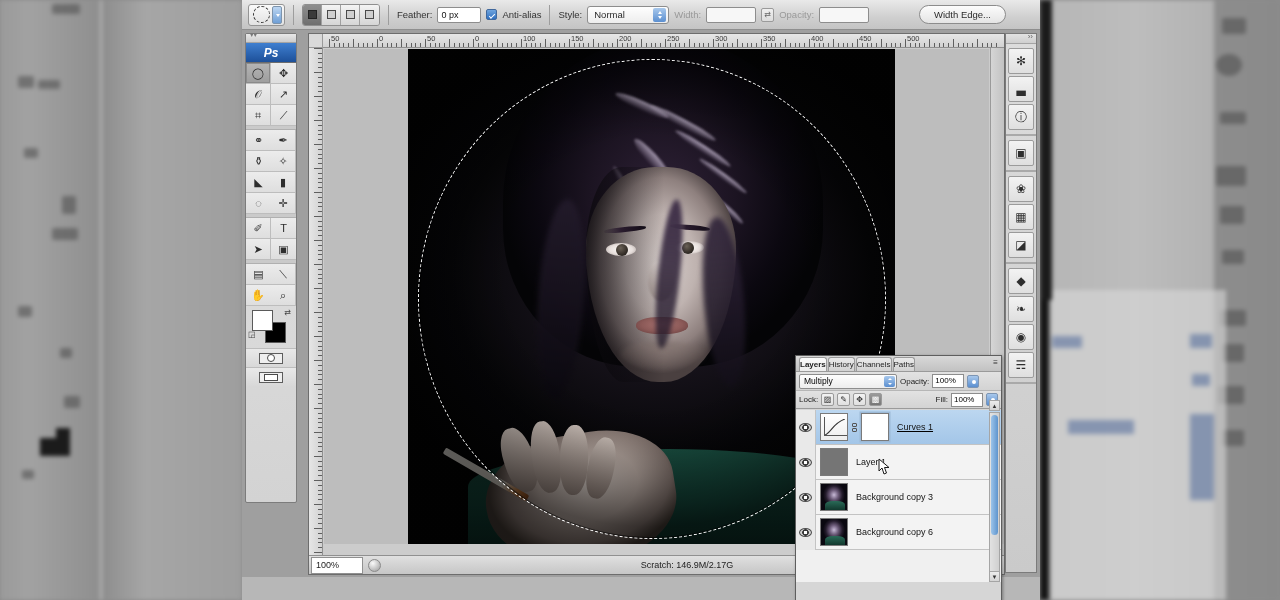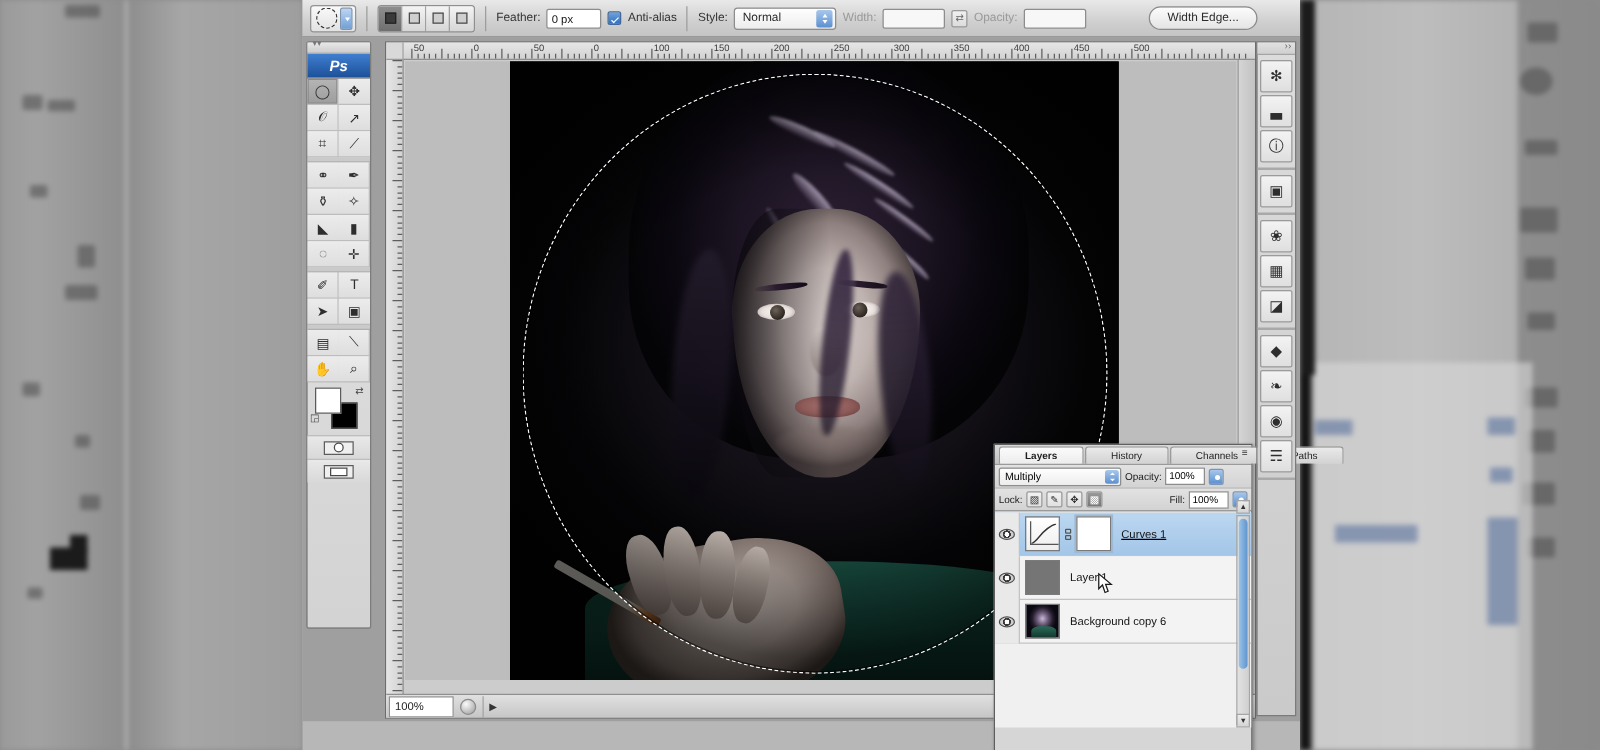--- a/index.html
+++ b/index.html
@@ -304,21 +304,21 @@
     position:absolute; left:553px; top:325px; width:207px; height:250px;
     background:#d6d6d6; border:1px solid #5e5e5e;
     box-shadow:1px 1px 3px rgba(0,0,0,.35);
   }
   #lp-tabs {
     height:16px; background:linear-gradient(180deg,#d8d8d8,#c2c2c2);
     border-bottom:1px solid #9a9a9a; display:flex; align-items:flex-end;
     padding-left:3px; position:relative;
   }
   .lp-tab {
-    font-size:8px; color:#1e1e1e; padding:0 20px; height:14px; line-height:14px;
+    font-size:8px; color:#1e1e1e; padding:0 0; height:14px; line-height:14px;
     border:1px solid #9a9a9a; border-bottom:none; border-radius:3px 3px 0 0;
     background:linear-gradient(180deg,#eaeaea,#d2d2d2); margin-right:1px;text-align:center;
   }
   .lp-tab.active { background:linear-gradient(180deg,#fbfbfb,#ececec); font-weight:bold; }
   #lp-menu { position:absolute; right:3px; top:2px; font-size:8px; color:#333; }
   #lp-blend-row {
     height:19px; display:flex; align-items:center; gap:3px; padding:2px 3px;
     background:linear-gradient(180deg,#e2e2e2,#d3d3d3); border-bottom:1px solid #b6b6b6;
   }
   #blend-select {
@@ -867,20 +867,21 @@
           <div class="vignette"></div>
           <div id="selection-ellipse"></div>
         </div>
       </div>
 
       <div id="doc-vscroll"></div>
 
       <div id="doc-status">
         <div id="zoom-box">100%</div>
         <div id="status-ball"></div>
+        <div id="scratch-text">Scratch: 146.9M/2.17G</div>
         <div id="status-arrow">▶</div>
       </div>
     </div>
 
     <div id="layers-panel">
       <div id="lp-tabs">
         <div class="lp-tab active">Layers</div>
         <div class="lp-tab">History</div>
         <div class="lp-tab">Channels</div>
         <div class="lp-tab">Paths</div>
@@ -927,20 +928,27 @@
         </div>
 
         <div class="layer-row">
           <div class="eye-cell">
             <div class="eye-ico"></div>
           </div>
           <div class="thumb gray"></div>
           <div class="layer-name">Layer 1</div>
         </div>
 
+        <div class="layer-row">
+          <div class="eye-cell">
+            <div class="eye-ico"></div>
+          </div>
+          <div class="thumb photo"></div>
+          <div class="layer-name">Background copy 3</div>
+        </div>
 
         <div class="layer-row">
           <div class="eye-cell">
             <div class="eye-ico"></div>
           </div>
           <div class="thumb photo"></div>
           <div class="layer-name">Background copy 6</div>
         </div>
       </div>
 

